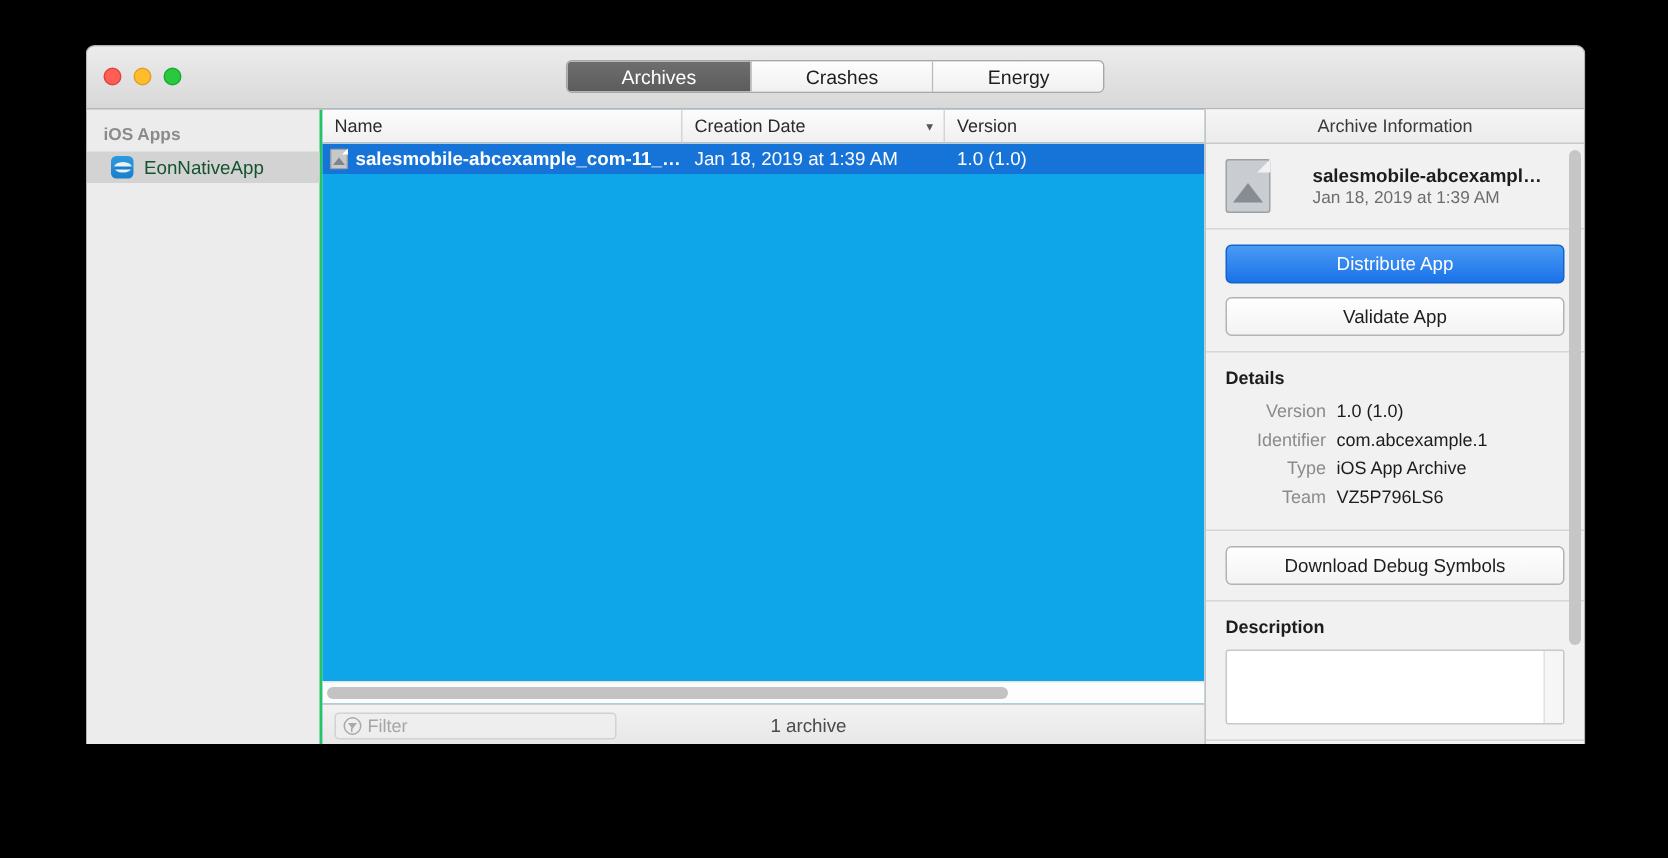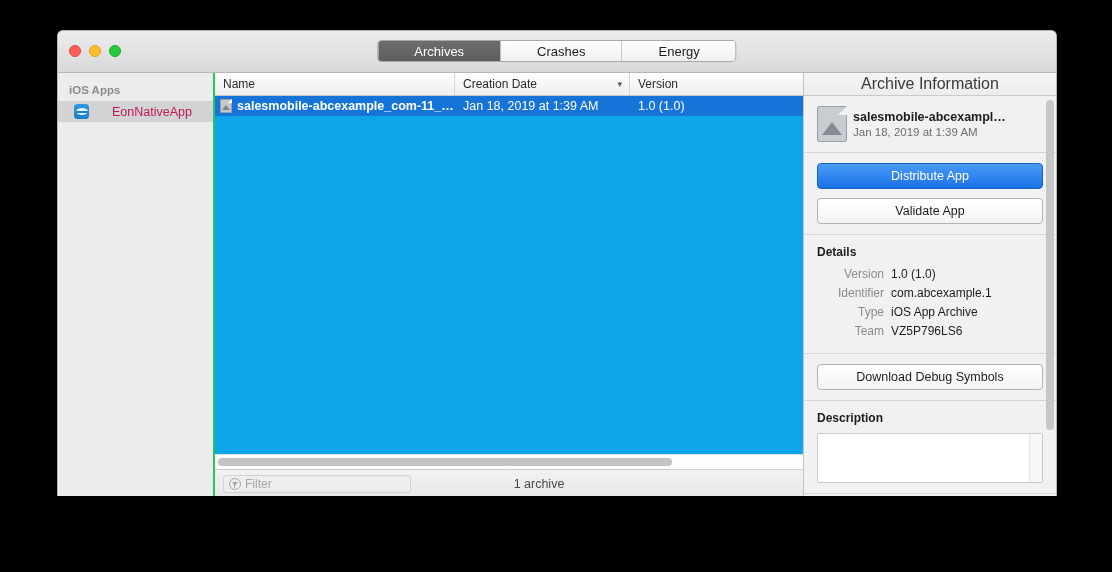--- a/index.html
+++ b/index.html
@@ -78,25 +78,25 @@
     flex-shrink: 0;
   }
   .sb-group {
     font-size: 11.5px;
     font-weight: bold;
     color: #8b8b8b;
     padding: 3px 0 5px 11px;
   }
   .sb-item {
     display: flex; align-items: center;
-    gap: 23px;
+    gap: 7px;
     height: 21px;
     padding-left: 16px;
     font-size: 12.5px;
-    color: #be185d;
+    color: #14532d;
   }
   .sb-item.selected { background: #d3d3d3; }
   .app-icon {
     width: 15px; height: 15px;
     border-radius: 3.5px;
     background: linear-gradient(to bottom, #2f9ae0, #1b7fc9);
     position: relative;
     flex-shrink: 0;
     overflow: hidden;
   }
@@ -277,37 +277,37 @@
     background: #f1f1f1;
     border-left: 1px solid #c3c3c3;
     display: flex;
     flex-direction: column;
     flex-shrink: 0;
     position: relative;
   }
   #insp-title {
     height: 23px;
     display: flex; align-items: center; justify-content: center;
-    font-size: 16px;
+    font-size: 12px;
     color: #3a3a3a;
     background: linear-gradient(to bottom, #f5f5f5, #ececec);
     border-bottom: 1px solid #c9c9c9;
     flex-shrink: 0;
   }
   #insp-scroll {
     flex: 1;
     overflow: hidden;
     position: relative;
   }
   .insp-sec {
     border-bottom: 1px solid #d6d6d6;
     padding: 10px 13px;
   }
   .arch-head {
-    display: flex; align-items: center; gap: 6px;
+    display: flex; align-items: center; gap: 28px;
   }
   .arch-big-icon {
     width: 30px; height: 36px;
     background: #c9ccd0;
     border: 1px solid #9aa0a6;
     border-radius: 2px;
     position: relative;
     flex-shrink: 0;
   }
   .arch-big-icon::after {

